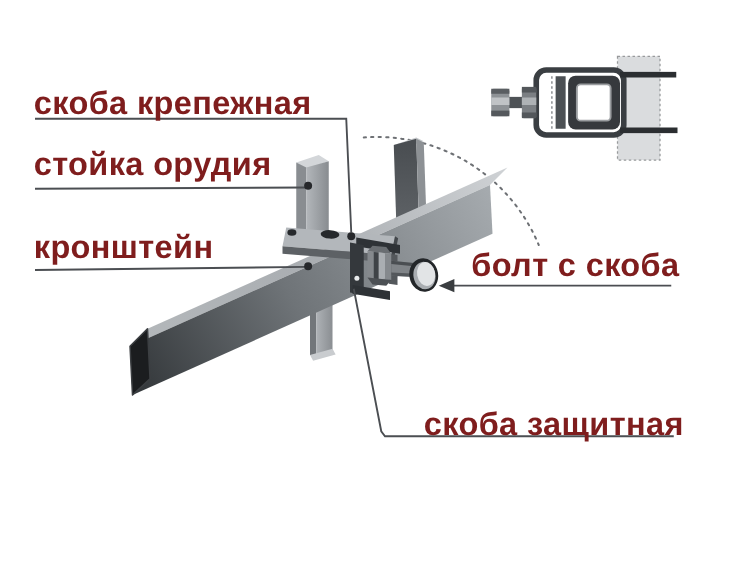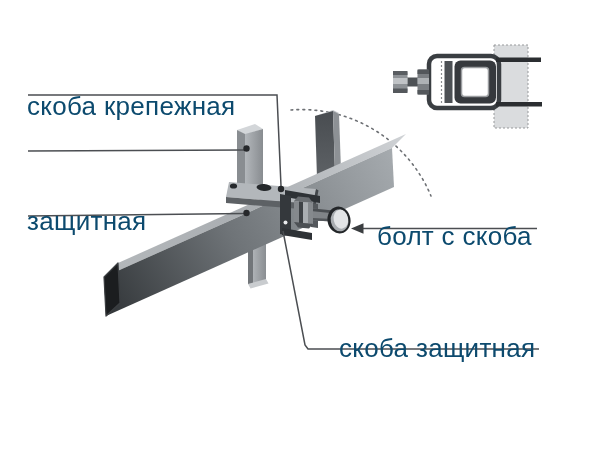--- a/index.html
+++ b/index.html
@@ -3,22 +3,22 @@
 <meta charset="utf-8">
 <style>
   html,body{margin:0;padding:0;}
   body{
     width:600px;height:450px;background:#ffffff;position:relative;overflow:hidden;
     font-family:"Liberation Sans", sans-serif;
   }
   #stage{position:absolute;left:0;top:0;width:600px;height:450px;}
   svg{position:absolute;left:0;top:0;}
   .lbl{
-    position:absolute;white-space:nowrap;color:#0c4a6e;
-    font-size:26px;font-weight:400;letter-spacing:0.3px;line-height:1.05;margin-top:24px;
+    position:absolute;white-space:nowrap;color:#7f1d1d;
+    font-size:26px;font-weight:700;letter-spacing:0.3px;line-height:1.05;
   }
 </style>
 </head>
 <body>
 
 <div id="stage">
 
   <svg width="600" height="450" viewBox="0 0 600 450">
     <defs>
       <linearGradient id="gBeamFront" x1="106" y1="316" x2="392" y2="148" gradientUnits="userSpaceOnUse">
@@ -146,20 +146,21 @@
         <rect x="417.5" y="69.5" width="11.5" height="25" rx="1.5" fill="#7b7f83"></rect>
         <rect x="417.5" y="69.5" width="11.5" height="4.5" fill="#53575b"></rect>
         <rect x="417.5" y="78" width="11.5" height="6" fill="#aeb2b5"></rect>
         <rect x="417.5" y="90" width="11.5" height="4.5" fill="#53575b"></rect>
       </g>
     </g>
   </svg>
 
   <div class="lbl" style="left:27px;top:69px;">скоба крепежная</div>
 
+  <div class="lbl" style="left:27px;top:118px;">стойка орудия</div>
 
-  <div class="lbl" style="left:27px;top:184px;">защитная</div>
+  <div class="lbl" style="left:27px;top:184px;">кронштейн</div>
 
   <div class="lbl" style="left:377px;top:199px;">болт с скоба</div>
 
-  <div class="lbl" style="left:339px;top:311px;text-align:right;">скоба защитная</div>
+  <div class="lbl" style="left:339px;top:326px;text-align:right;">скоба защитная</div>
 
 </div>
 
 </body></html>

